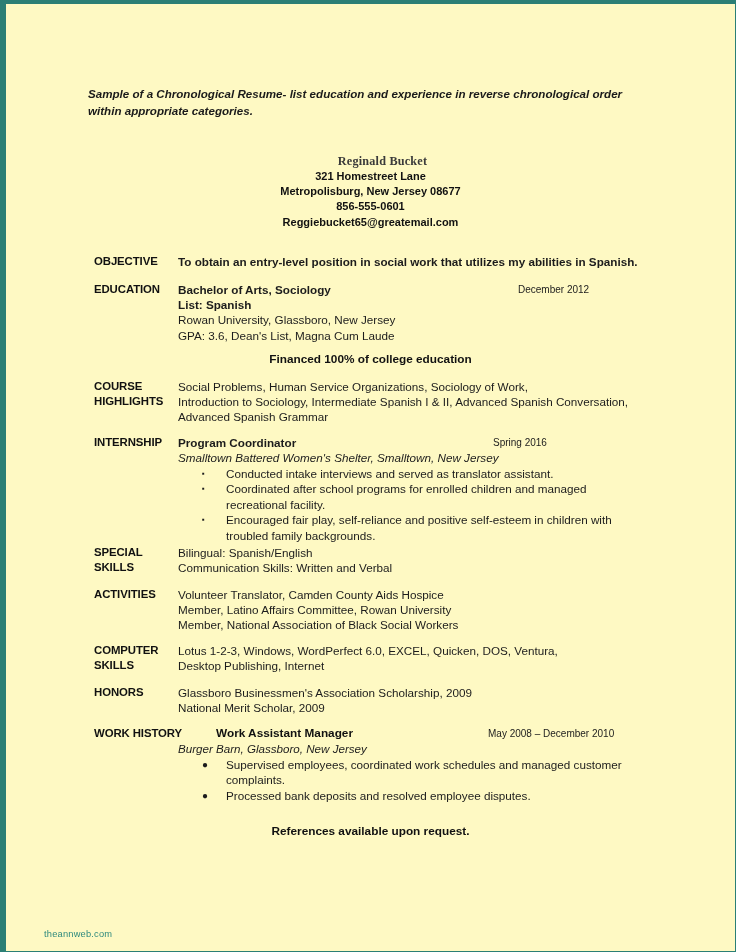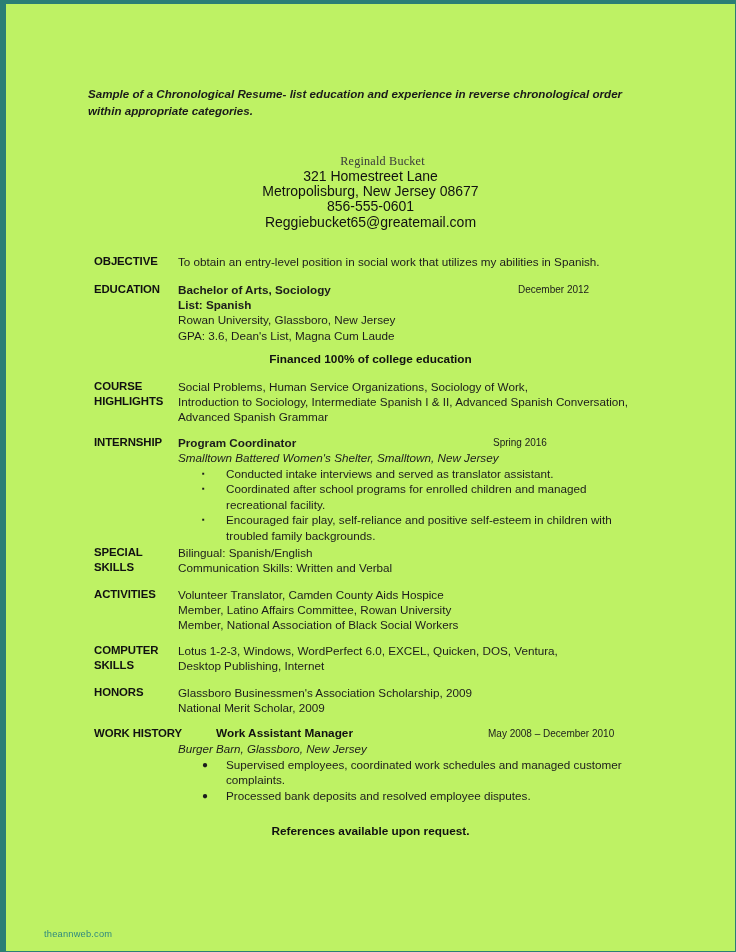--- a/index.html
+++ b/index.html
@@ -21,21 +21,21 @@
     height: 947px;
     background: #fbfaf8;
     overflow: hidden;
   }
   .sheet {
     position: absolute;
     left: 0;
     top: 0;
     width: 729px;
     height: 947px;
-    background: #bef264;
+    background: #fef9c3;
   }
 
   
   .intro {
     position: absolute;
     left: 82px;
     top: 82px;
     width: 562px;
     font-size: 11.6px;
     font-style: italic;
@@ -48,29 +48,29 @@
   .header {
     position: absolute;
     left: 0;
     top: 150px;
     width: 729px;
     text-align: center;
   }
   .hdr-name {
     font-family: "Liberation Serif", serif;
     font-size: 12.2px;
-    font-weight: normal;
+    font-weight: bold;
     color: #3a3a3a;
     line-height: 15px;
     letter-spacing: 0.2px;
     padding-left: 24px;
   }
   .hdr-line {
-    font-size: 14px;
-    font-weight: normal;
+    font-size: 11px;
+    font-weight: bold;
     color: #111;
     line-height: 15.2px;
   }
 
   
   .section {
     position: absolute;
     left: 0;
     width: 729px;
   }
@@ -187,21 +187,21 @@
     <div class="header">
       <div class="hdr-name">Reginald Bucket</div>
       <div class="hdr-line">321 Homestreet Lane</div>
       <div class="hdr-line">Metropolisburg, New Jersey 08677</div>
       <div class="hdr-line">856-555-0601</div>
       <div class="hdr-line">Reggiebucket65@greatemail.com</div>
     </div>
 
     <div class="section" style="top:250px;">
       <div class="label">OBJECTIVE</div>
-      <div class="body" style="width:480px;">To obtain an entry-level position in social work that utilizes my abilities in Spanish.</div>
+      <div class="body" style="width:480px;font-weight:bold;">To obtain an entry-level position in social work that utilizes my abilities in Spanish.</div>
     </div>
 
     <div class="section" style="top:278px;">
       <div class="label">EDUCATION</div>
       <div class="body">
         <span class="ln bold">Bachelor of Arts, Sociology</span>
         <span class="ln bold">List: Spanish</span>
         <span class="ln">Rowan University, Glassboro, New Jersey</span>
         <span class="ln">GPA:  3.6, Dean's List, Magna Cum Laude</span>
       </div>

